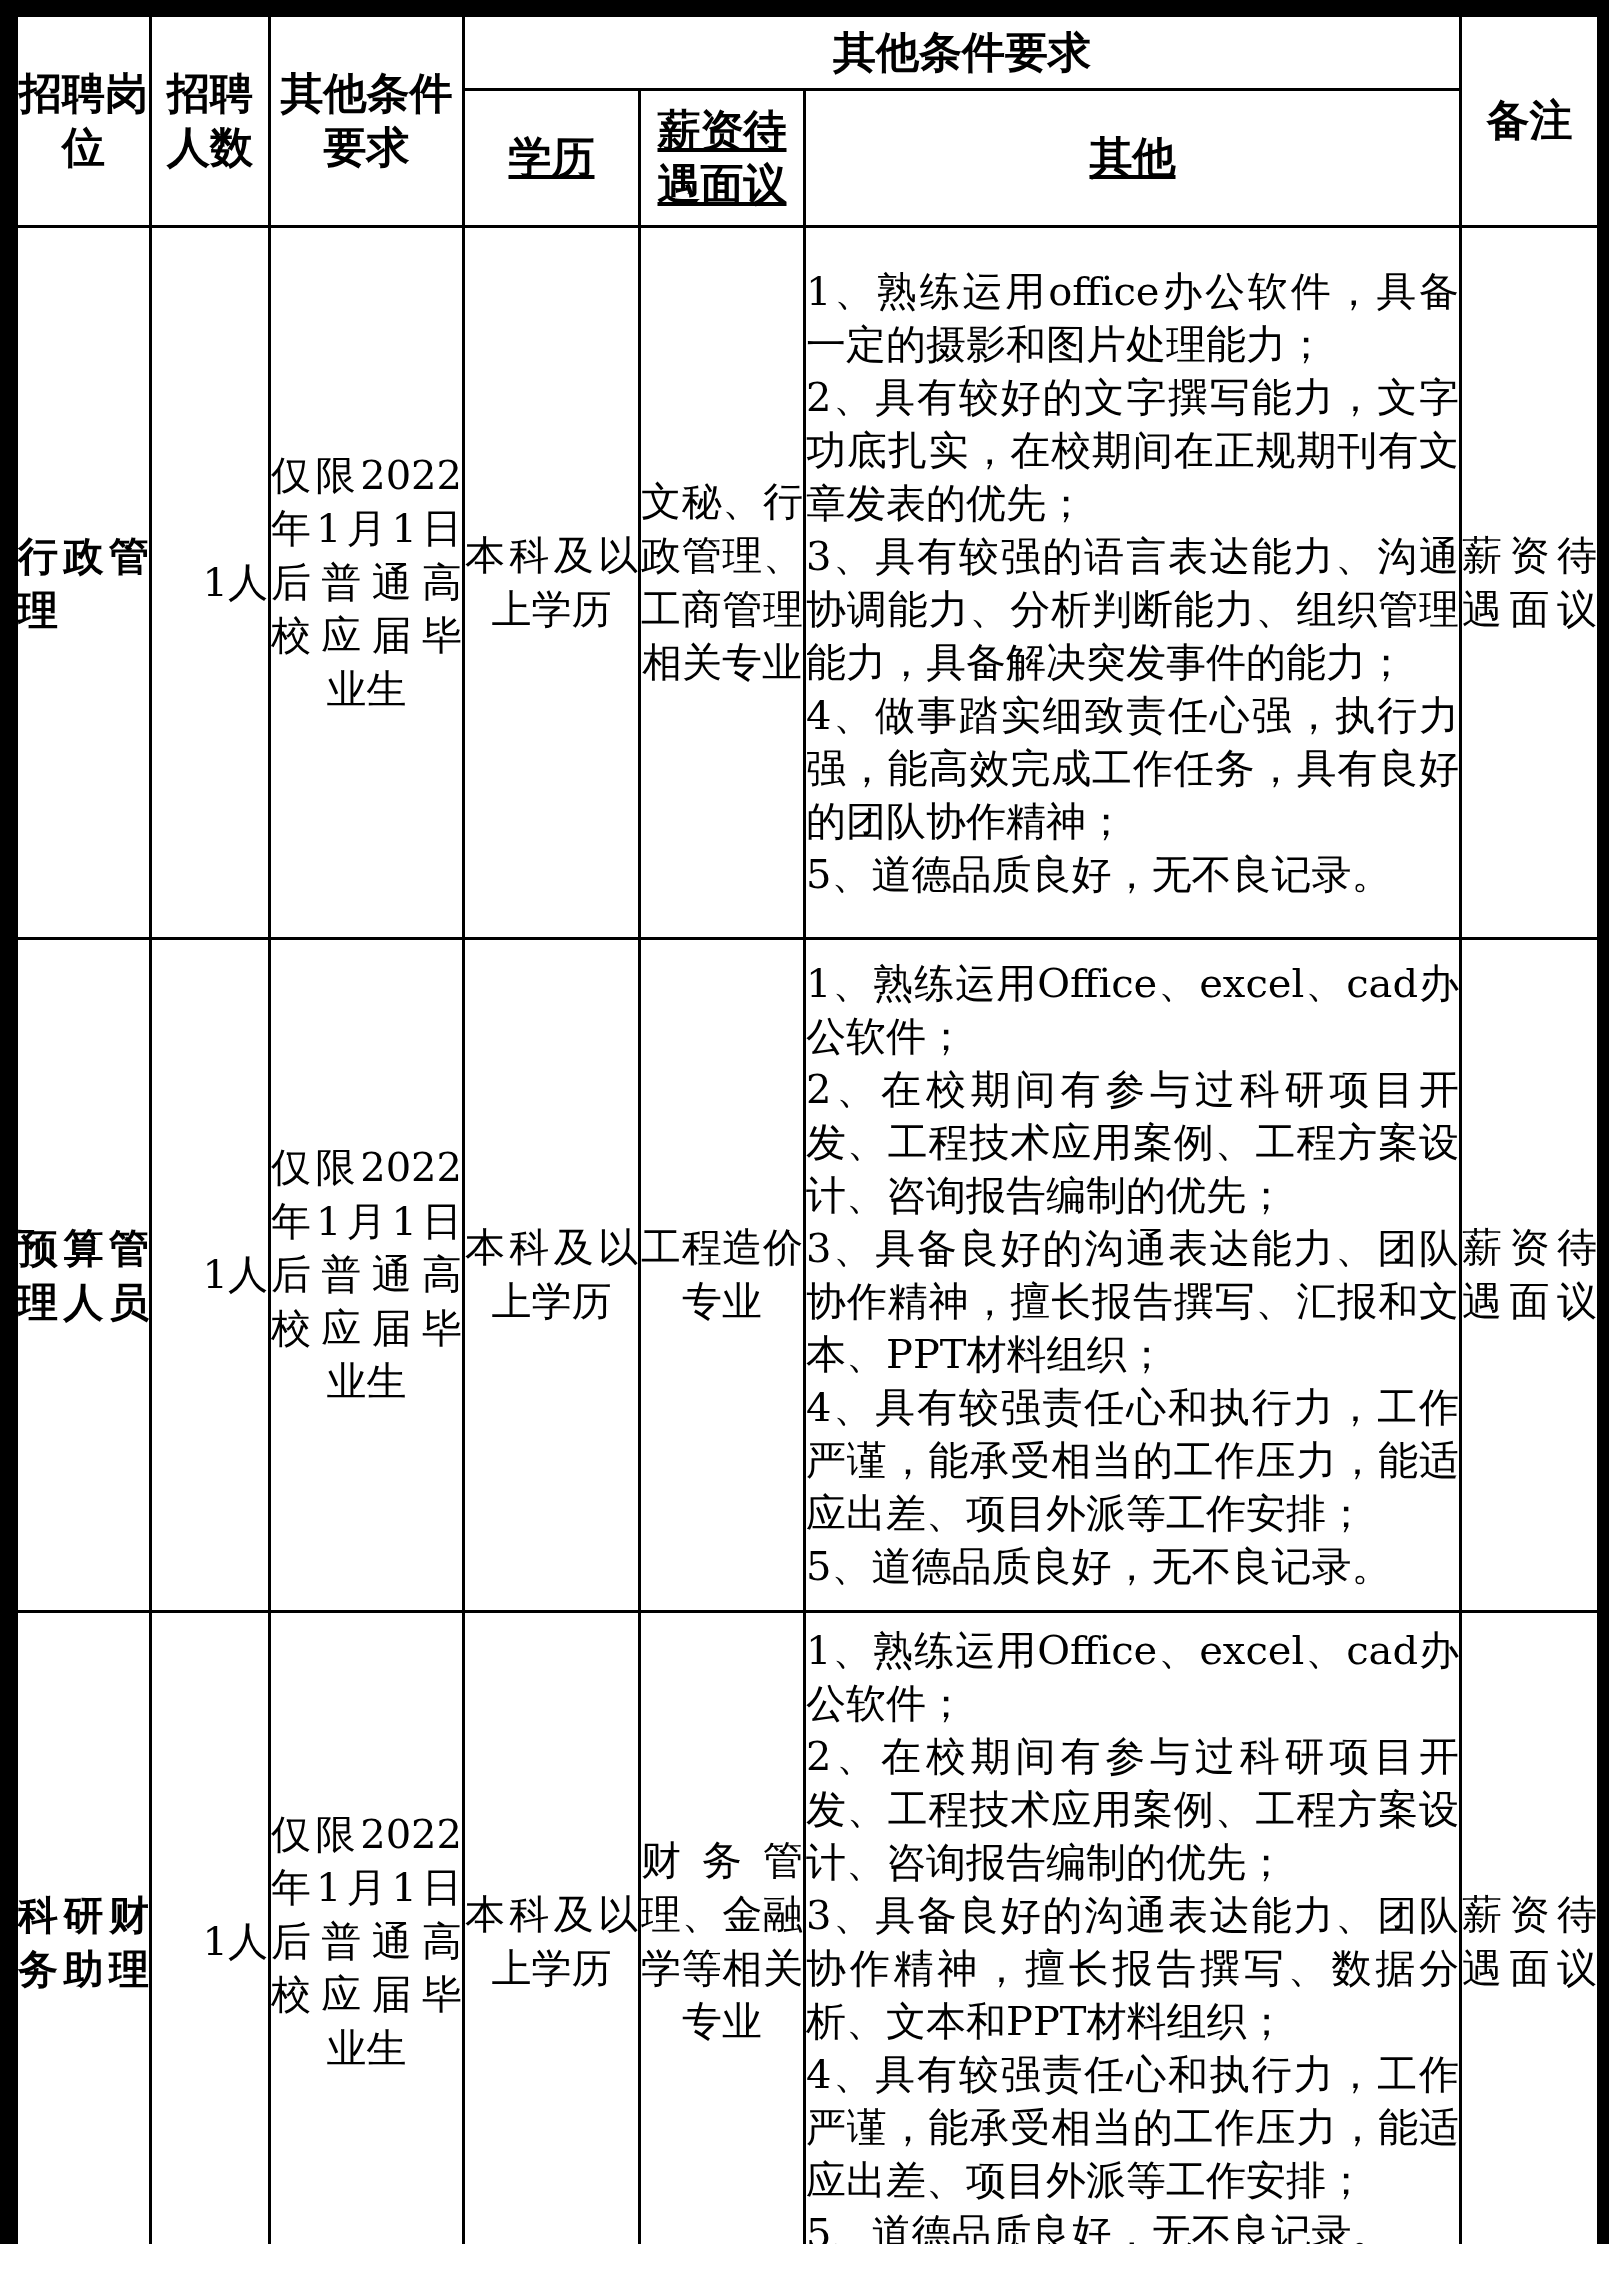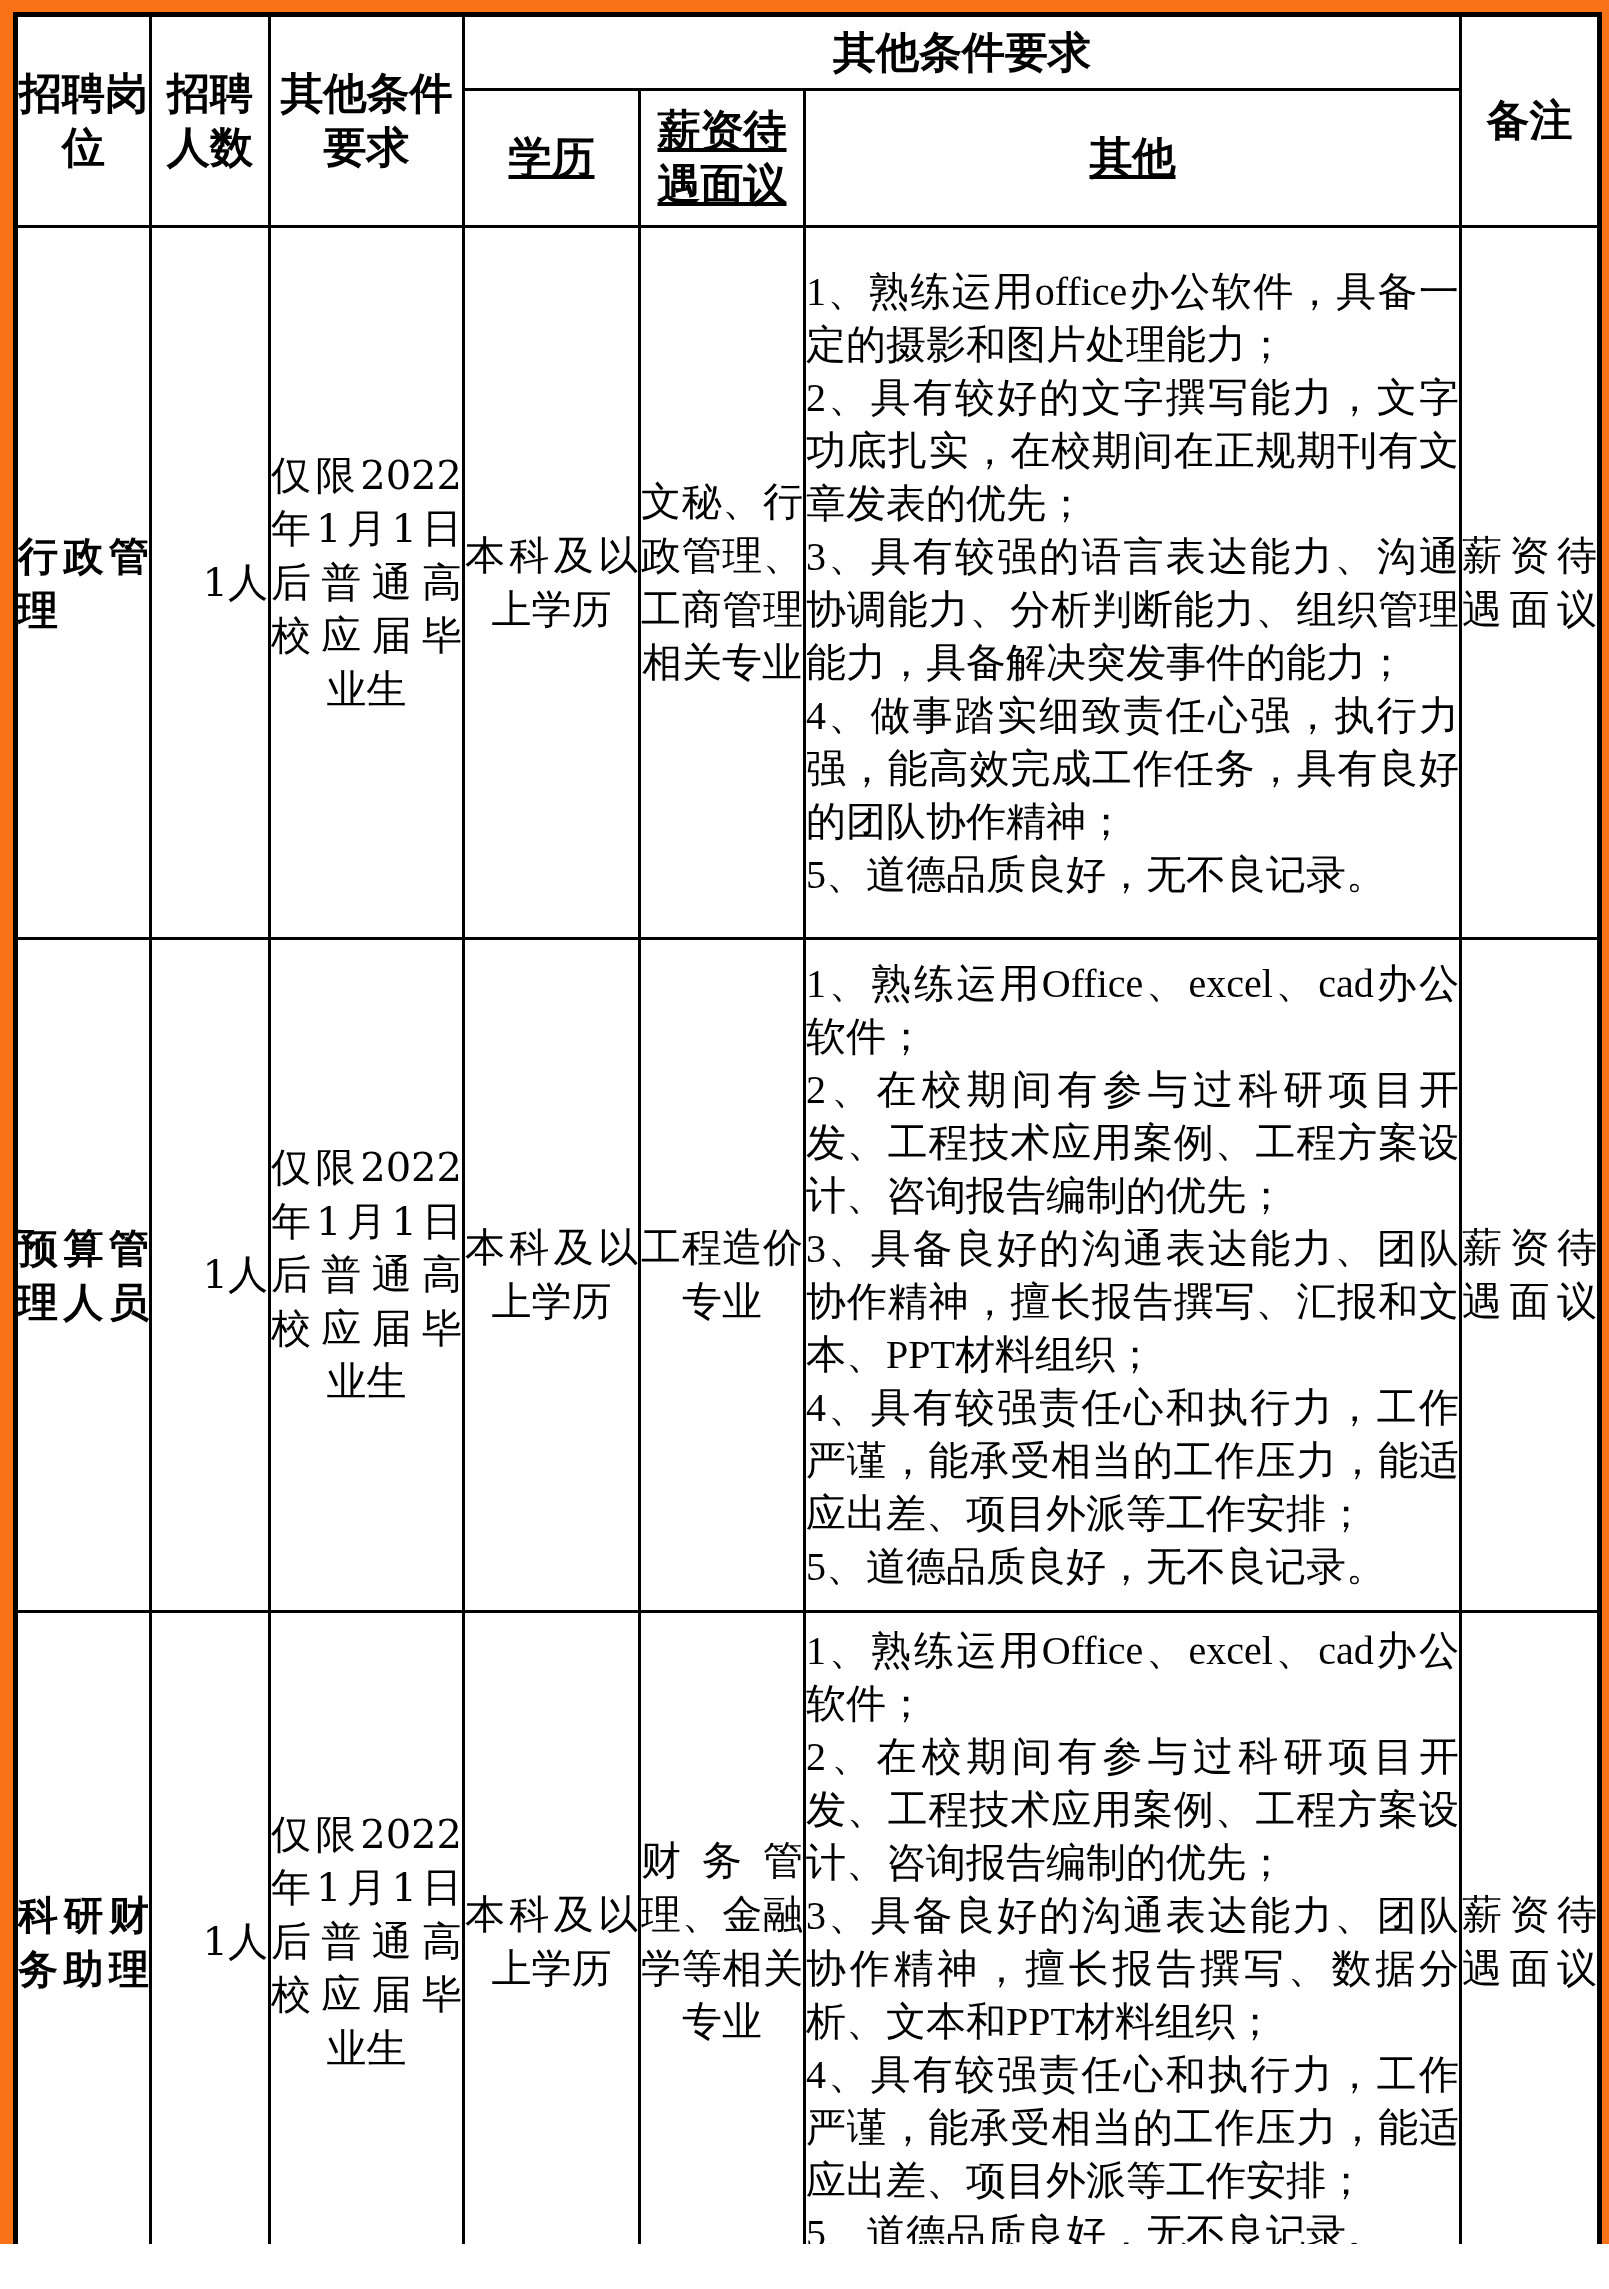--- a/index.html
+++ b/index.html
@@ -3,21 +3,21 @@
 <meta charset="utf-8">
 <style>
   html, body {
     margin: 0;
     padding: 0;
     background: #ffffff;
   }
   .page {
     width: 1610px;
     height: 2244px;
-    background: #f97316;
+    background: #000000;
     box-sizing: border-box;
     padding: 12px 13px 8.4px 13px;
   }
   table.recruit {
     border-collapse: collapse;
     table-layout: fixed;
     width: 1583px;
     background: #ffffff;
   }
   table.recruit th,
@@ -74,21 +74,20 @@
   td.c-edu      { padding: 0 19.7px; }
   td.c-major    { padding: 0 14px; }
   td.c-remark   { padding: 0 14px; }
 
   td.c-other {
     text-align: justify;
     text-align-last: left;
     text-justify: inter-ideograph;
     padding: 5.6px 9.4px 5.6px 11.2px;
     vertical-align: middle;
-    font-family: Liberation Serif, serif;
   }
   td.c-other .req-item {
     line-height: 53px;
   }
 </style>
 </head>
 <body>
 
 <div class="page">
   <table class="recruit">

